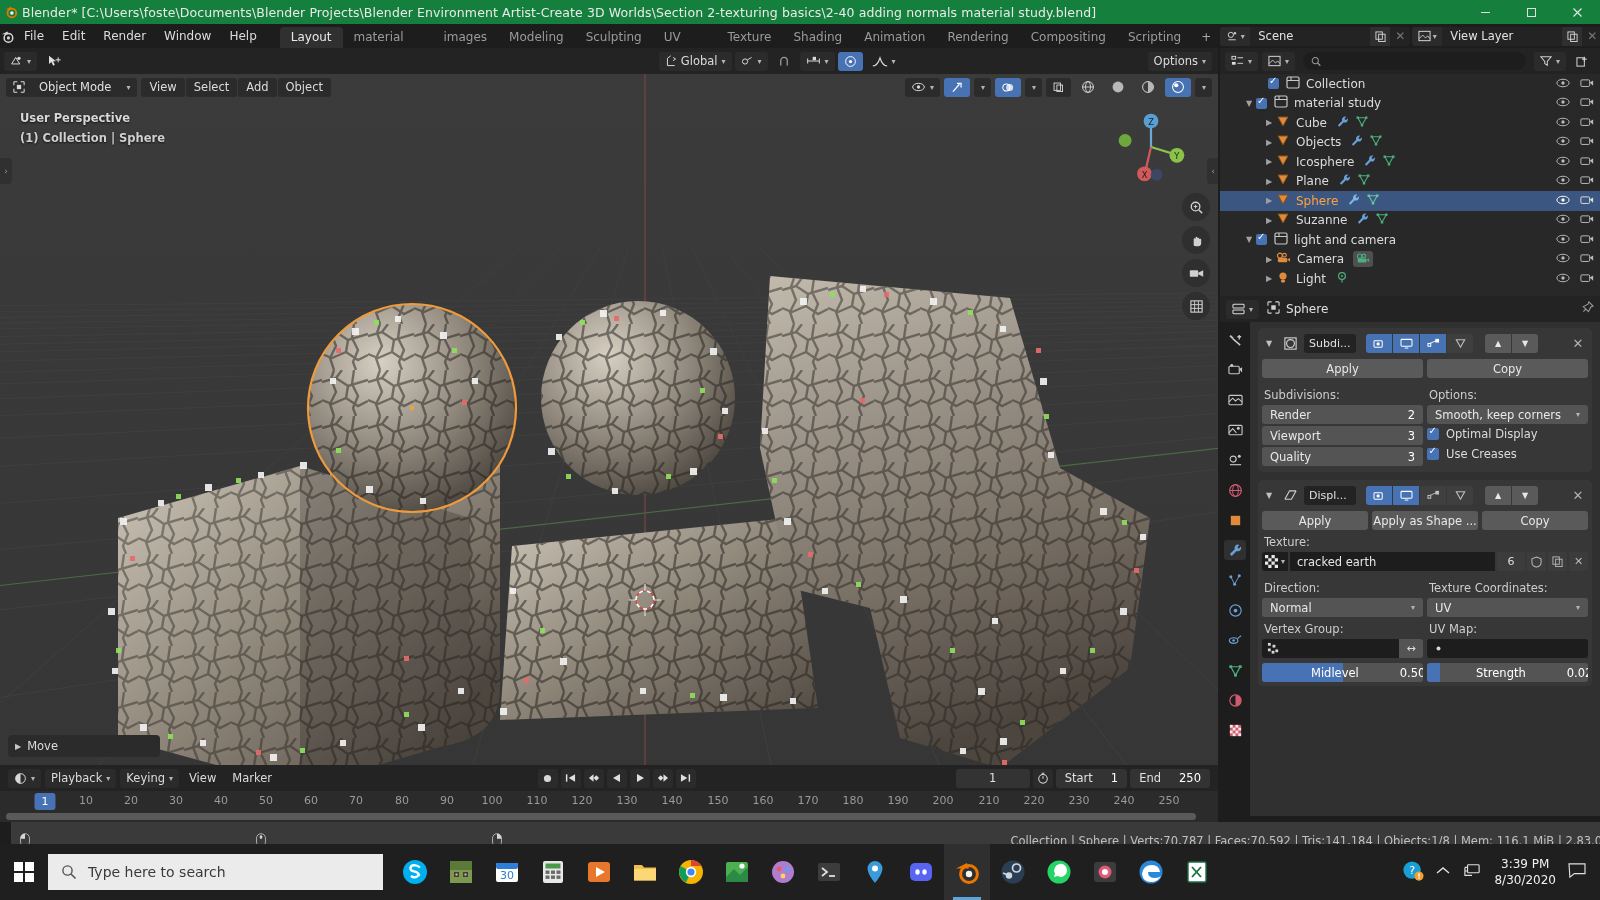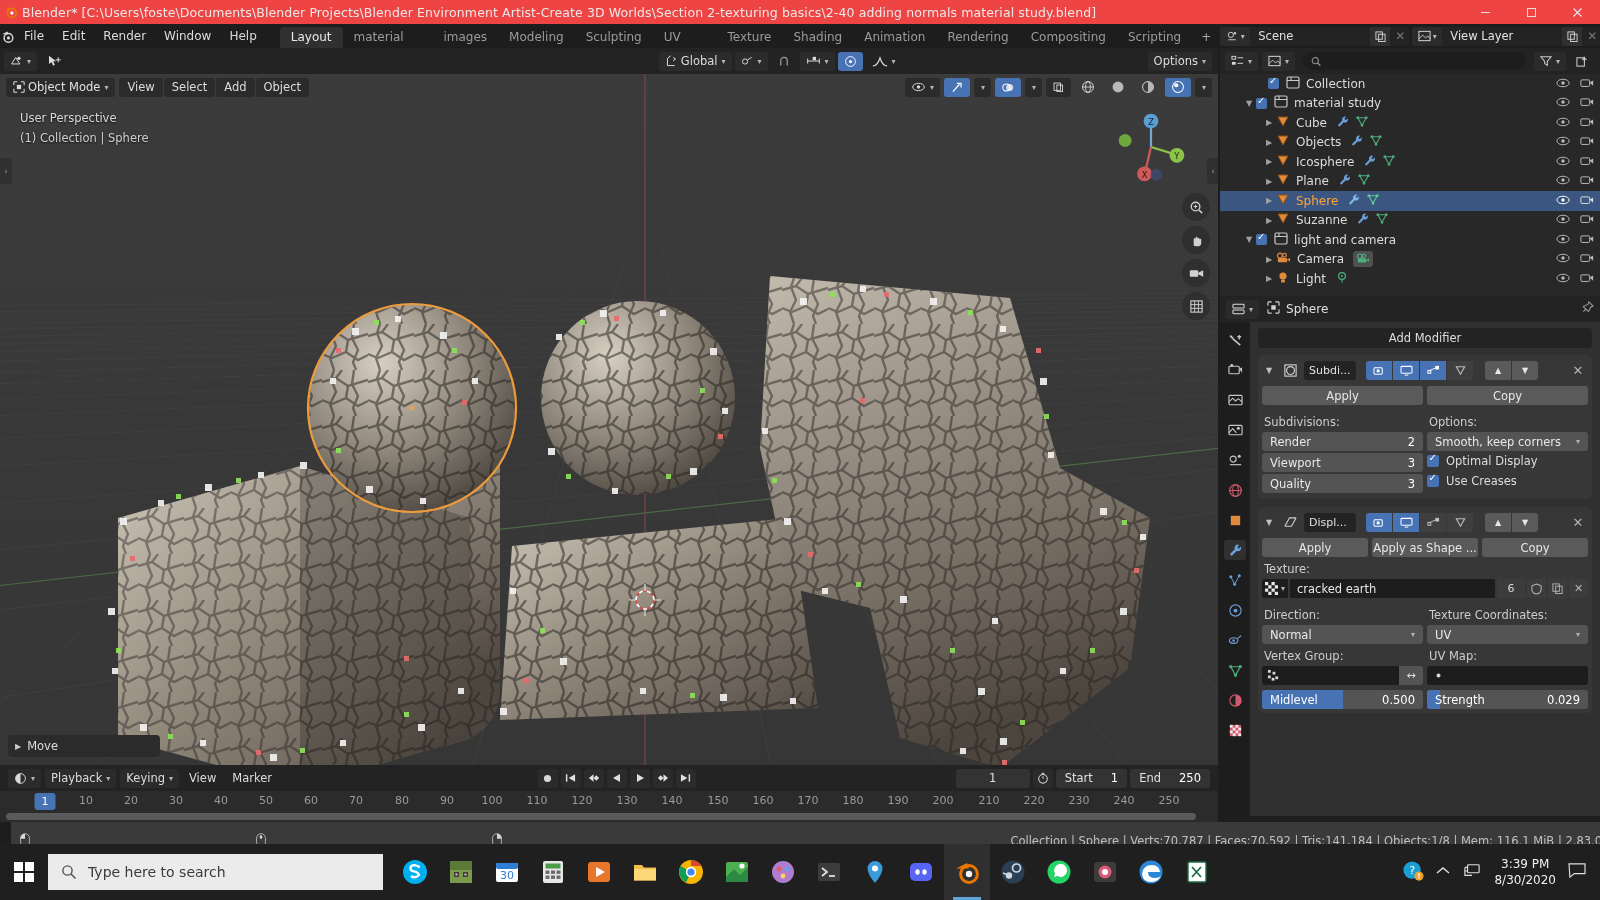--- a/index.html
+++ b/index.html
@@ -2,21 +2,21 @@
 <html><head>
 <meta charset="utf-8">
 <style>
   * { box-sizing: border-box; margin:0; padding:0; }
   html,body { width:1600px; height:900px; overflow:hidden; background:#1d1d1d;
     font-family:"DejaVu Sans","Liberation Sans",sans-serif; }
   body { position:relative; font-size:12px; color:#e0e0e0; }
 
   
   .titlebar { position:absolute; left:0; top:0; width:1600px; height:24px;
-    background:#ef4444; display:flex; align-items:center;text-align:center; }
+    background:#15803d; display:flex; align-items:center;text-align:center; }
   .tb-icon { width:22px; height:24px; display:flex; align-items:center; justify-content:center; }
   .tb-icon svg { display:block; }
   .tb-text { font-size:12.5px; color:#e9e9e9; white-space:nowrap; letter-spacing:.1px; }
   .tb-spacer { flex:1; }
   .tb-btn { width:46px; height:24px; display:flex; align-items:center; justify-content:center;
     color:#dcdcdc; font-size:11px; }
 
   
   .topbar { position:absolute; left:0; top:24px; width:1600px; height:24px;
     background:#1d1d1d; display:flex; align-items:center; }
@@ -48,29 +48,29 @@
   .vp-head { position:absolute; left:0; top:0; width:100%; height:26px;
     background:#232323; display:flex; align-items:center; padding:0 4px; gap:3px; }
   .vp-head2 { position:absolute; left:0; top:26px; width:100%; height:26px;
     display:flex; align-items:center; padding:0 6px; gap:4px; pointer-events:none; }
   .vp-head2 > * { pointer-events:auto; }
   .hbtn { height:19px; display:flex; align-items:center; gap:3px; padding:0 6px;
     background:#2b2b2b; border-radius:3px; font-size:11.5px; color:#dcdcdc; }
   .hbtn.flat { background:transparent; }
   .hbtn.on { background:#4772b3; }
   .chev { font-size:8px; color:#b4b4b4; margin-left:1px; }
-  .mode-btn { height:19px; display:flex; align-items:center; gap:3px; padding:0 7px;
+  .mode-btn { height:19px; display:flex; align-items:center; gap:14px; padding:0 7px;
     background:#2b2b2b; border-radius:3px; font-size:11.5px; }
   .vmenu { display:flex; gap:1px; }
   .vmenu div { padding:0 8px; height:19px; line-height:19px; font-size:11.5px;
     background:#2b2b2b; border-radius:3px; color:#dcdcdc; }
 
   .vp-grid { position:absolute; inset:0; }
   .vp-text { position:absolute; left:20px; top:60px; font-size:11.5px; color:#d8d8d8;
-    text-shadow:0 1px 2px rgba(0,0,0,.7); line-height:20px; }
+    text-shadow:0 1px 2px rgba(0,0,0,.7); line-height:20px;font-weight:bold; }
   .vp-text .l2 { color:#d0d0d0; }
 
   .gizmo { position:absolute; right:30px; top:62px; width:74px; height:74px; }
   .vp-side { position:absolute; right:8px; top:145px; display:flex; flex-direction:column; gap:5px; }
   .vcirc { width:28px; height:28px; border-radius:50%; background:#2f2f2f;
     display:flex; align-items:center; justify-content:center; color:#c8c8c8; font-size:14px; }
 
   .opbox { position:absolute; left:8px; bottom:8px; width:152px; height:22px;
     background:#2b2b2b; border-radius:4px; display:flex; align-items:center;
     gap:6px; padding:0 7px; font-size:11.5px; color:#dcdcdc; }
@@ -196,21 +196,21 @@
   .vgfield { flex:1; height:19px; background:#1d1d1d; border-radius:3px 0 0 3px;
     display:flex; align-items:center; padding:0 5px; gap:5px; }
   .vgarrow { width:24px; height:19px; background:#545454; border-radius:0 3px 3px 0;
     display:flex; align-items:center; justify-content:center; color:#ddd; font-size:11px; }
   .uvfield { flex:1; height:19px; background:#1d1d1d; border-radius:3px; display:flex;
     align-items:center; padding:0 7px; gap:6px; font-size:11.5px; color:#e6e6e6; }
   .slider { flex:1; height:19px; background:#545454; border-radius:3px; position:relative;
     overflow:hidden; display:flex; align-items:center; justify-content:space-between;
     padding:0 8px; font-size:11.5px; }
   .slider .fill { position:absolute; left:0; top:0; bottom:0; background:#4772b3; }
-  .slider span { position:relative; z-index:2; color:#fff; }
+  .slider span { position:relative; z-index:2; color:#fff;margin-left:41px; }
 
   
   .statusbar { position:absolute; left:11px; top:822px; width:1600px; height:38px;
     background:#3a3a3a; display:flex; align-items:center; padding:4px 9px; font-size:11.5px;
     color:#c8c8c8; }
   .sb-left { display:flex; align-items:center; gap:8px; }
   .sb-stats { margin-left:auto; color:#c0c0c0; white-space:nowrap; }
 
   
   .taskbar { position:absolute; left:0; top:844px; width:1600px; height:56px;
@@ -1324,21 +1324,20 @@
             <rect x="11" y="5" width="3" height="3" fill="#f5e8e8"></rect>
             <rect x="2" y="8" width="3" height="3" fill="#f5e8e8"></rect>
             <rect x="8" y="8" width="3" height="3" fill="#f5e8e8"></rect>
             <rect x="5" y="11" width="3" height="3" fill="#f5e8e8"></rect>
             <rect x="11" y="11" width="3" height="3" fill="#f5e8e8"></rect>
           </svg>
         </div>
     </div>
 
     <div class="pr-body">
-      <div class="addmod">Add Modifier</div>
 
       <div class="modpanel">
         <div class="mod-head">
           <span class="mh-tri">▼</span>
           <span class="mh-icon">
             <svg width="15" height="15" viewBox="0 0 16 16">
                 <rect x="2" y="2" width="12" height="12" fill="none" stroke="#cfcfcf" stroke-width="1.2"></rect>
                 <circle cx="8" cy="8" r="4.2" fill="none" stroke="#cfcfcf" stroke-width="1.2"></circle>
               </svg>
           </span>

